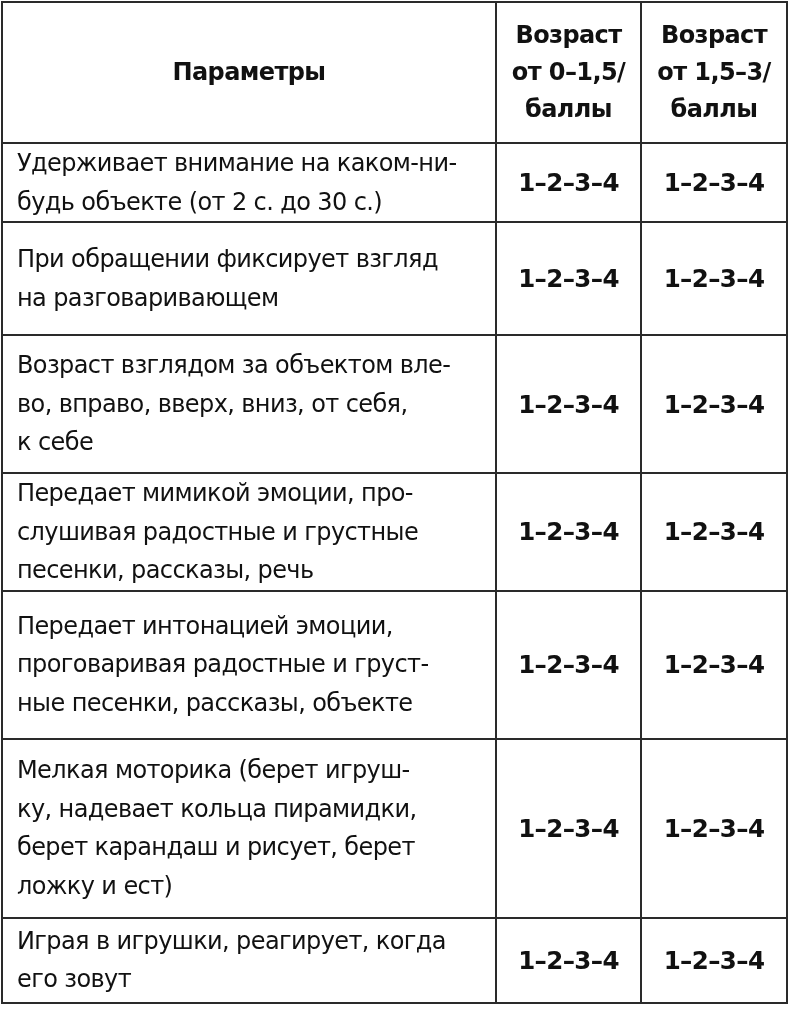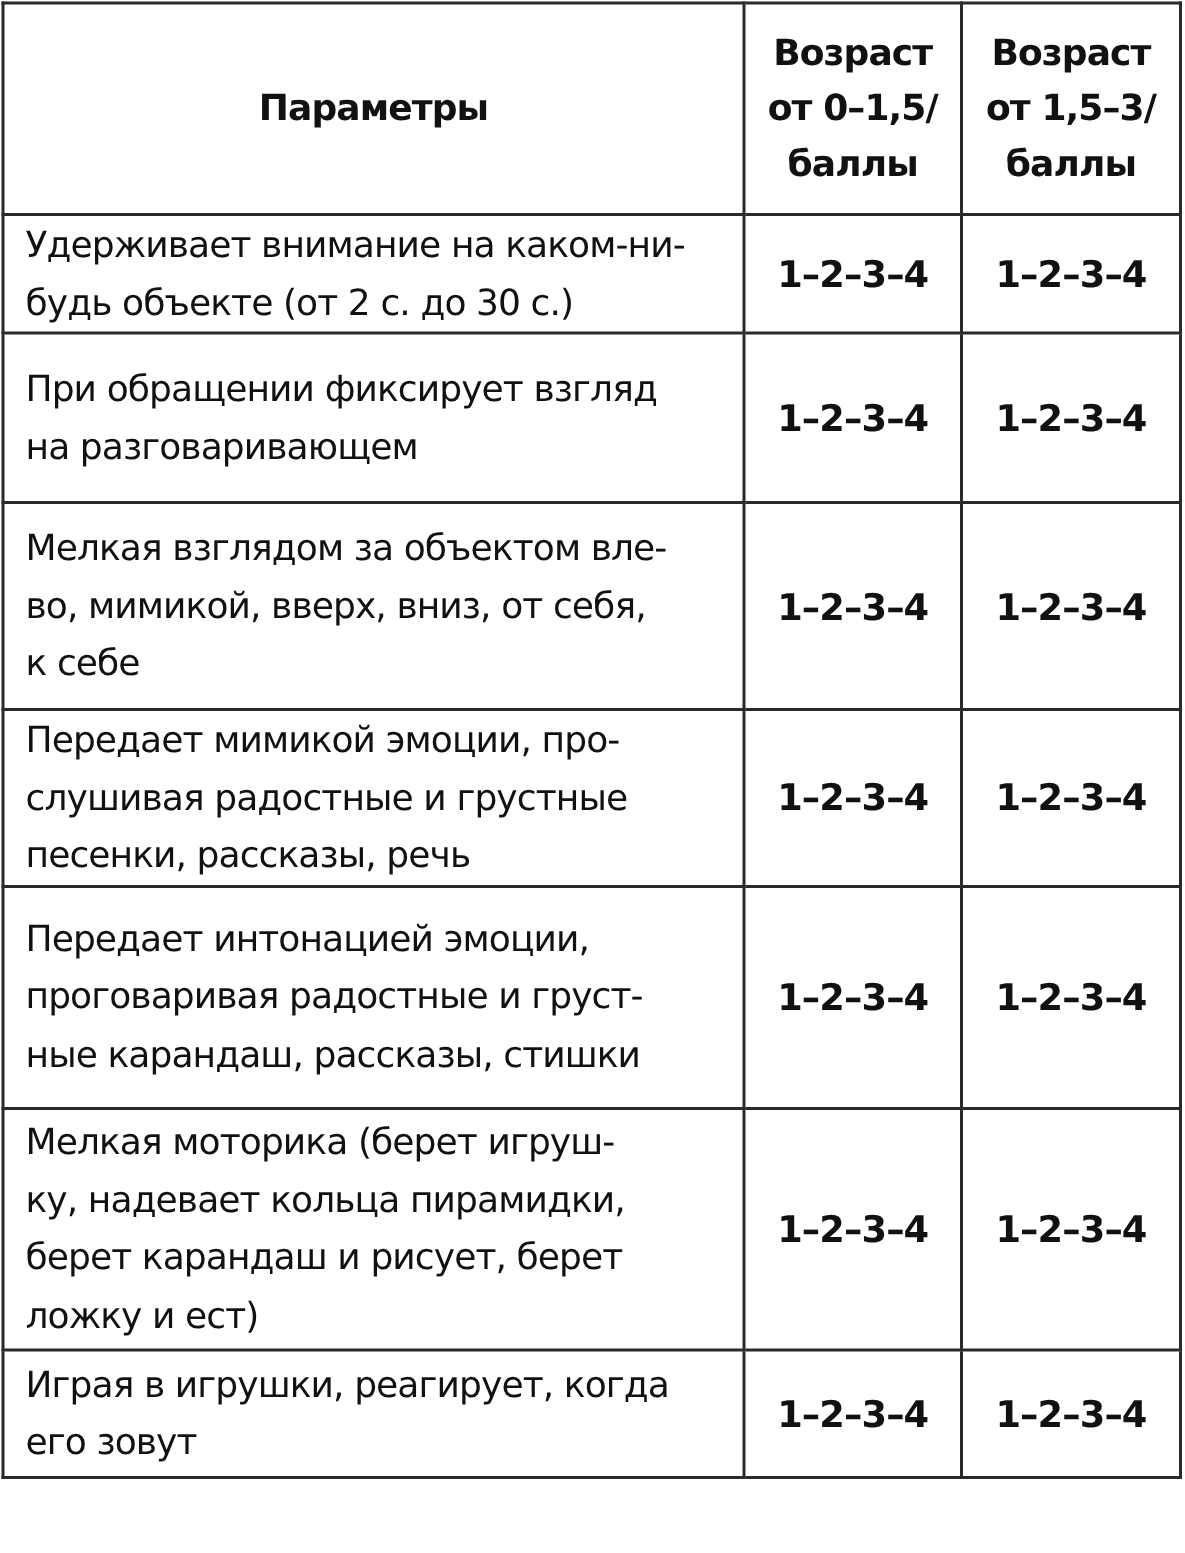--- a/index.html
+++ b/index.html
@@ -80,46 +80,46 @@
     <tr style="height:113px">
       <td class="param-cell">
         <span class="hdr-line">При обращении фиксирует взгляд</span>
         <span class="hdr-line">на разговаривающем</span>
       </td>
       <td class="score-cell">1–2–3–4</td>
       <td class="score-cell">1–2–3–4</td>
     </tr>
     <tr style="height:138px">
       <td class="param-cell">
-        <span class="hdr-line">Мелкая взглядом за объектом вле-</span>
-        <span class="hdr-line">во, мимикой, вверх, вниз, от себя,</span>
+        <span class="hdr-line">Возраст взглядом за объектом вле-</span>
+        <span class="hdr-line">во, вправо, вверх, вниз, от себя,</span>
         <span class="hdr-line">к себе</span>
       </td>
       <td class="score-cell">1–2–3–4</td>
       <td class="score-cell">1–2–3–4</td>
     </tr>
     <tr style="height:115px">
       <td class="param-cell">
         <span class="hdr-line">Передает мимикой эмоции, про-</span>
         <span class="hdr-line">слушивая радостные и грустные</span>
         <span class="hdr-line">песенки, рассказы, речь</span>
       </td>
       <td class="score-cell">1–2–3–4</td>
       <td class="score-cell">1–2–3–4</td>
     </tr>
     <tr style="height:148px">
       <td class="param-cell">
         <span class="hdr-line">Передает интонацией эмоции,</span>
         <span class="hdr-line">проговаривая радостные и груст-</span>
-        <span class="hdr-line">ные карандаш, рассказы, стишки</span>
+        <span class="hdr-line">ные песенки, рассказы, объекте</span>
       </td>
       <td class="score-cell">1–2–3–4</td>
       <td class="score-cell">1–2–3–4</td>
     </tr>
-    <tr style="height:161px">
+    <tr style="height:179px">
       <td class="param-cell">
         <span class="hdr-line">Мелкая моторика (берет игруш-</span>
         <span class="hdr-line">ку, надевает кольца пирамидки,</span>
         <span class="hdr-line">берет карандаш и рисует, берет</span>
         <span class="hdr-line">ложку и ест)</span>
       </td>
       <td class="score-cell">1–2–3–4</td>
       <td class="score-cell">1–2–3–4</td>
     </tr>
     <tr style="height:85px">

